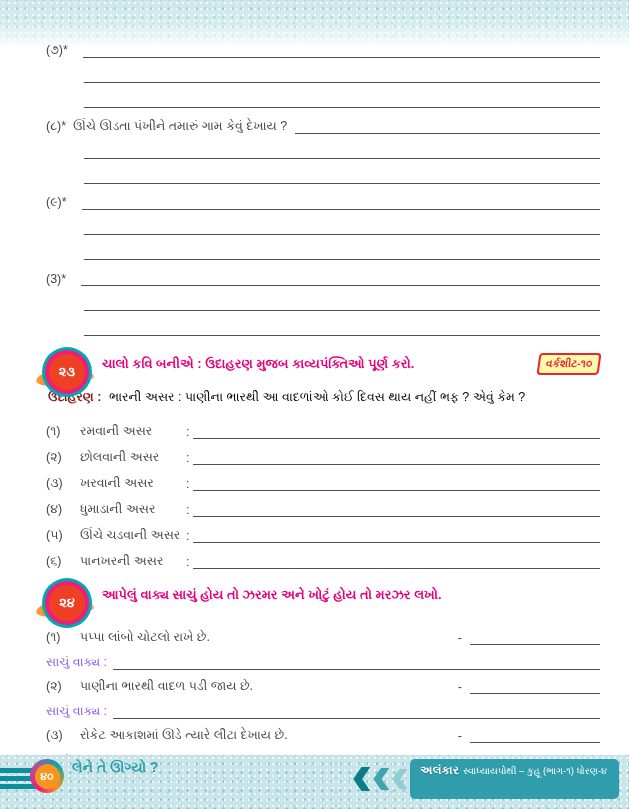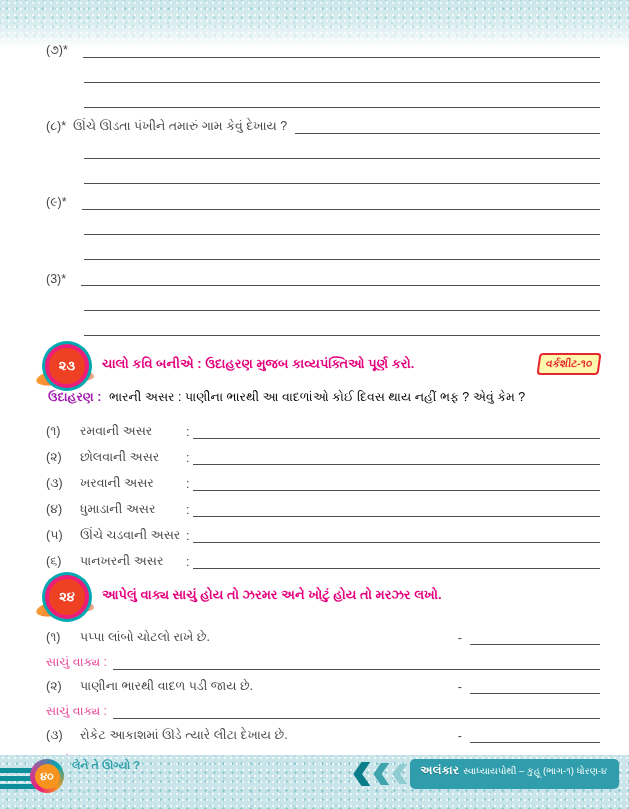--- a/index.html
+++ b/index.html
@@ -40,80 +40,80 @@
   
   .sec-head { display:flex; align-items:center; margin:6px 0 6px -6px; position:relative; }
   .badge-wrap { position:relative; width:44px; height:40px; flex:0 0 auto; }
   .swoosh {
     position:absolute; left:-4px; bottom:0px; width:58px; height:15px;
     background:linear-gradient(100deg,#f9a03a,#ef5a24 70%,#e8b9a0);
     border-radius:60% 90% 70% 40% / 90% 100% 40% 60%;
     transform:rotate(-6deg);
   }
   .badge {
-    position:absolute; left:2px; top:1px; width:36px; height:36px; border-radius:50%;
+    position:absolute; left:2px; top:7px; width:36px; height:36px; border-radius:50%;
     background:#ee4023;
     box-shadow:0 0 0 4px #ec1e79, 0 0 0 7px #00a9b2;
     display:flex; align-items:center; justify-content:center;
     color:#fff; font-weight:bold; font-size:13px;
     margin:7px 0 0 7px; transform:translate(0,-4px);
   }
   .sec-title { font-weight:bold; font-size:13px; color:#e5007d; margin-left:18px; line-height:1.45; }
   .sec-sub { font-weight:bold; font-size:12.5px; color:#ed1c24; margin-left:34px; }
   .ws-badge {
     margin-left:auto; flex:0 0 auto; transform:skew(-8deg);
     background:#fff9ae; border:2px solid #e8262d; border-radius:4px;
     color:#e8262d; font-weight:bold; font-size:10.5px; padding:2px 6px 3px;
     white-space:nowrap;
   }
 
   
   .example-row { font-size:12.5px; margin:2px 0 8px 2px; white-space:nowrap; }
-  .ex-label { color:#a21caf; font-weight:bold; margin-right:4px; }
+  .ex-label { color:#7f1d1d; font-weight:bold; margin-right:4px; }
   .ex-text { color:#000000; }
   .fill-row { display:flex; align-items:flex-end; height:26px; font-size:12.5px; color:#454545; }
   .it-num { width:28px; flex:0 0 auto; }
   .it-label { min-width:112px; flex:0 0 auto; padding-left:6px; }
   .it-colon { flex:0 0 auto; margin-right:4px; }
   .fill-line { flex:1; border-bottom:1.6px solid #4e4e4e; height:14px; }
 
   
   .s24-item { }
   .s24-row { display:flex; align-items:flex-end; height:24px; font-size:12.5px; color:#454545; }
   .s24-text { padding-left:6px;margin-top:27px; }
   .s24-spacer { flex:1; }
   .s24-dash { margin:0 8px; }
   .short-line { width:130px; border-bottom:1.6px solid #4e4e4e; height:14px; flex:0 0 auto; }
-  .ans-row { display:flex; align-items:flex-end; height:25px; font-size:12.5px; color:#ec4899; }
+  .ans-row { display:flex; align-items:flex-end; height:25px; font-size:12.5px; color:#8b5cf6; }
   .ans-label { flex:0 0 auto; margin-right:6px; white-space:nowrap; }
 
   
   .footer { position:absolute; bottom:0; left:0; width:629px; height:54px; z-index:2; }
   .footer-inner { position:absolute; top:4px; left:0; width:100%; height:36px; display:flex; align-items:flex-start; }
   .bars { position:absolute; left:0; top:9px; display:flex; flex-direction:column; gap:3px; }
   .bars i { display:block; width:38px; height:5px; background:#0d8f9b; border-radius:0 3px 3px 0; }
   .page-badge {
     position:relative; margin-left:30px; width:34px; height:34px; border-radius:50%;
     background:conic-gradient(from 210deg, #ec1e79, #b94d9a 25%, #00a9b2 55%, #f7941d 80%, #ec1e79);
     display:flex; align-items:center; justify-content:center; flex:0 0 auto;
   }
   .page-badge b {
     width:25px; height:25px; border-radius:50%; background:#f7941d;
     color:#fff; font-size:11px; font-weight:bold;
     display:flex; align-items:center; justify-content:center;
   }
-  .chapter { color:#2d9fab; font-size:11px; font-weight:bold; margin-left:8px; }
+  .chapter { color:#2d9fab; font-size:14px; font-weight:bold; margin-left:8px; }
   .footer-right { margin-left:auto; margin-right:10px; display:flex; align-items:center; gap:3px; }
   .chev { display:inline-block; height:24px; }
   .chev.c1 { width:17px; background:#0a7d8a; clip-path:polygon(100% 0, 48% 0, 0 50%, 48% 100%, 100% 100%, 52% 50%); }
   .chev.c2 { width:16px; height:22px; background:#3fa4ae; clip-path:polygon(100% 0, 48% 0, 0 50%, 48% 100%, 100% 100%, 52% 50%); }
   .chev.c3 { width:15px; height:20px; background:#8fcdd3; clip-path:polygon(100% 0, 48% 0, 0 50%, 48% 100%, 100% 100%, 52% 50%); }
   .book-pill {
     background:#2f9dab; border-radius:5px; color:#fff;
-    font-size:9.5px; padding:5px 12px 12px 10px; white-space:nowrap;
+    font-size:9.5px; padding:5px 12px 22px 10px; white-space:nowrap;
     display:flex; align-items:center; gap:4px;
   }
   .brand { font-weight:bold; font-size:11.5px; letter-spacing:.3px; text-shadow:0 1px 0 rgba(0,0,0,.25); }
 </style>
 </head>
 <body>
 
 <div class="page">
   <div class="texture top"></div>
 

